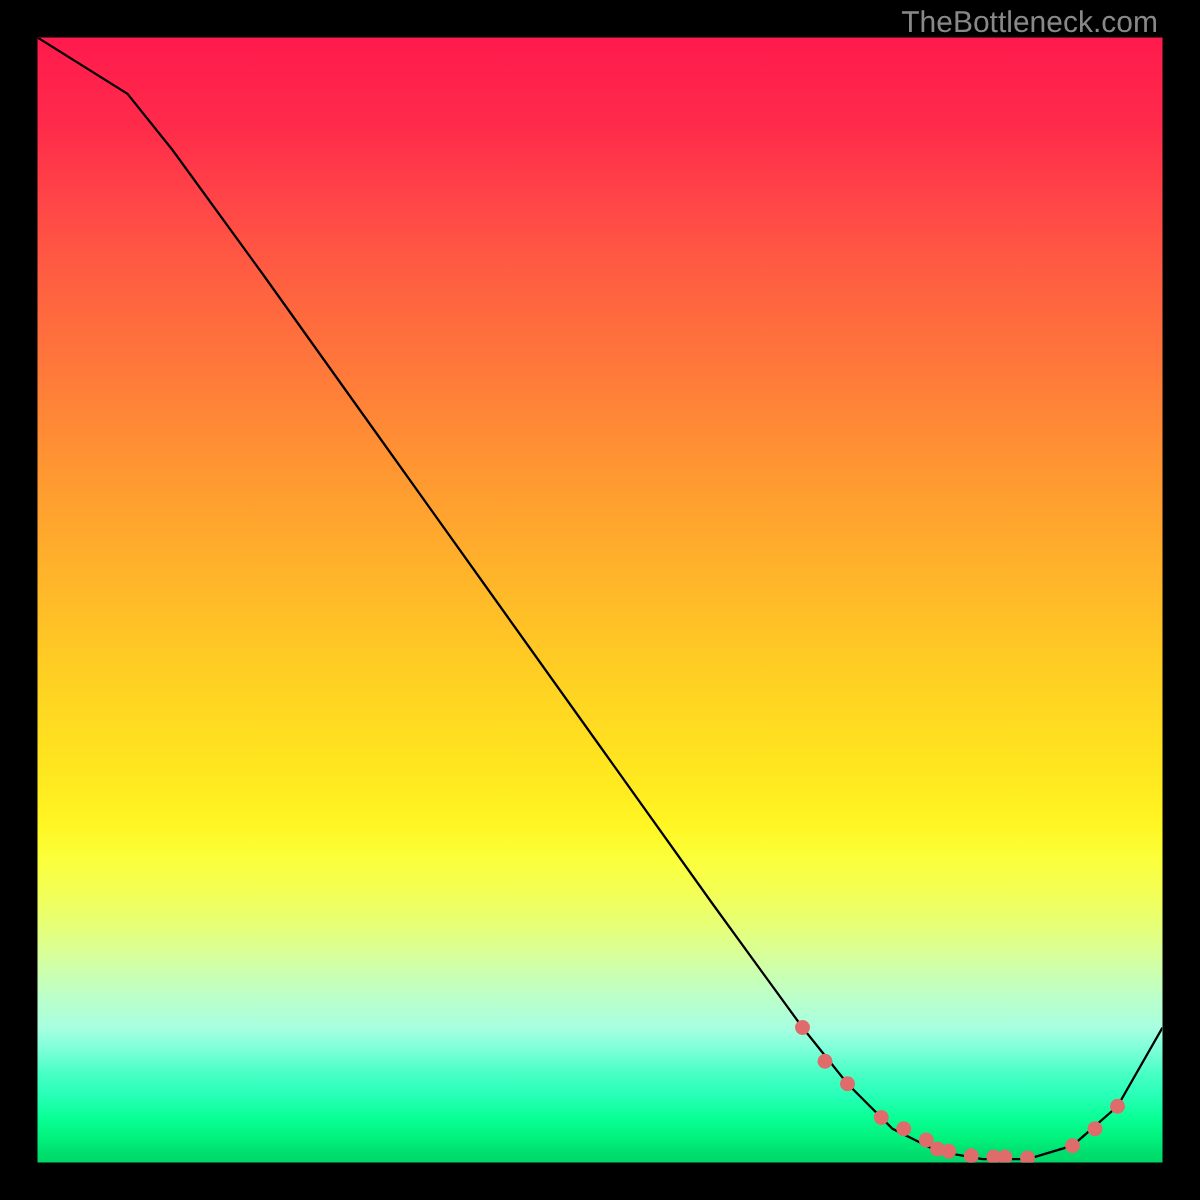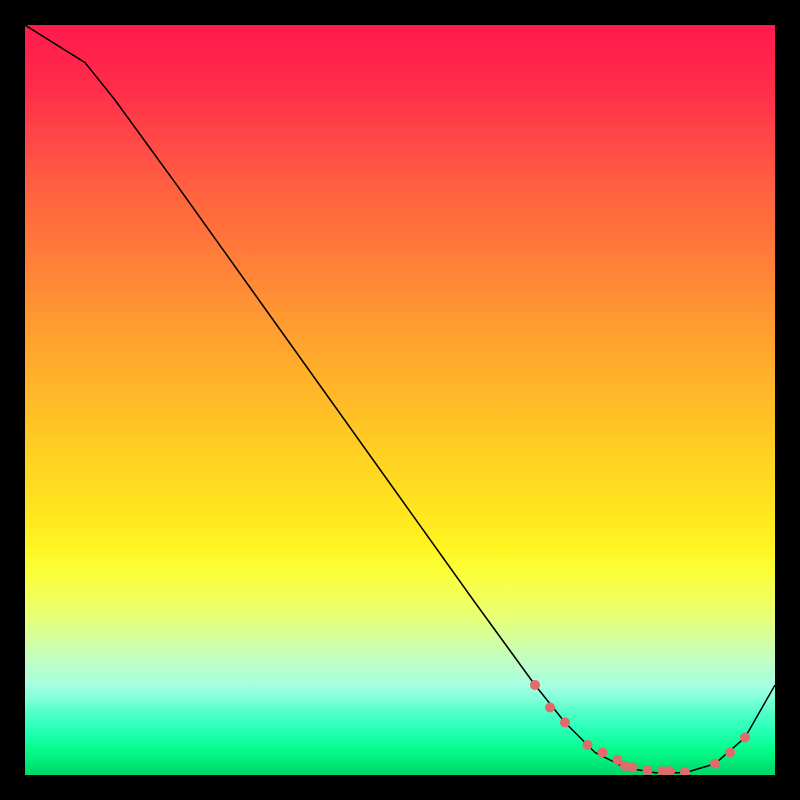--- a/index.html
+++ b/index.html
@@ -67,20 +67,21 @@
     height: 750px;
     z-index: 5;
   }
 </style>
 </head>
 <body>
 
 <div class="chart-container">
   <div class="plot-area"></div>
 
+  <div class="watermark">TheBottleneck.com</div>
 
   <svg class="curve" viewBox="0 0 750 750">
     <g>
       <path id="curve-path" fill="none" stroke="#000" stroke-width="1.5" d="M0.0 0.0 L60.0 37.5 L90.0 75.0 L150.0 157.5 L225.0 262.5 L300.0 367.5 L375.0 472.5 L450.0 577.5 L510.0 660.0 L540.0 697.5 L570.0 727.5 L600.0 742.5 L630.0 747.8 L660.0 747.8 L690.0 738.8 L720.0 712.5 L750.0 660.0 "></path>
     </g>
     <g id="markers-group">
         <circle cx="510.0" cy="660.0" r="5" fill="#e06b6b"></circle>
         <circle cx="525.0" cy="682.5" r="5" fill="#e06b6b"></circle>
         <circle cx="540.0" cy="697.5" r="5" fill="#e06b6b"></circle>
         <circle cx="562.5" cy="720.0" r="5" fill="#e06b6b"></circle>

